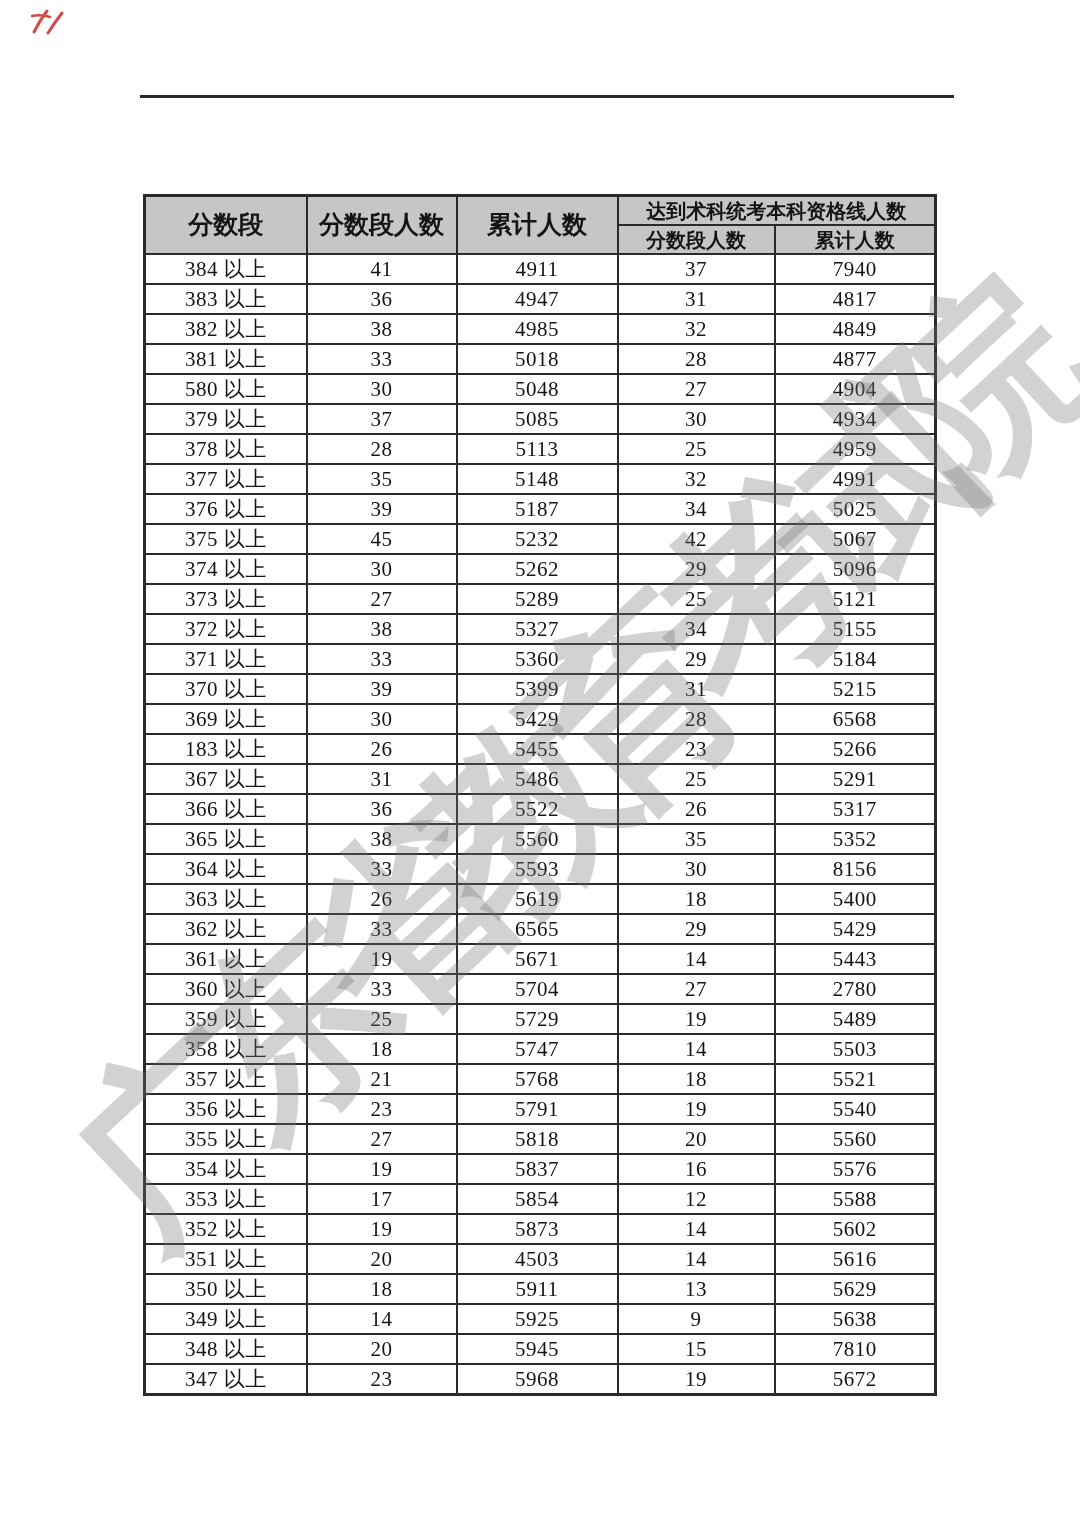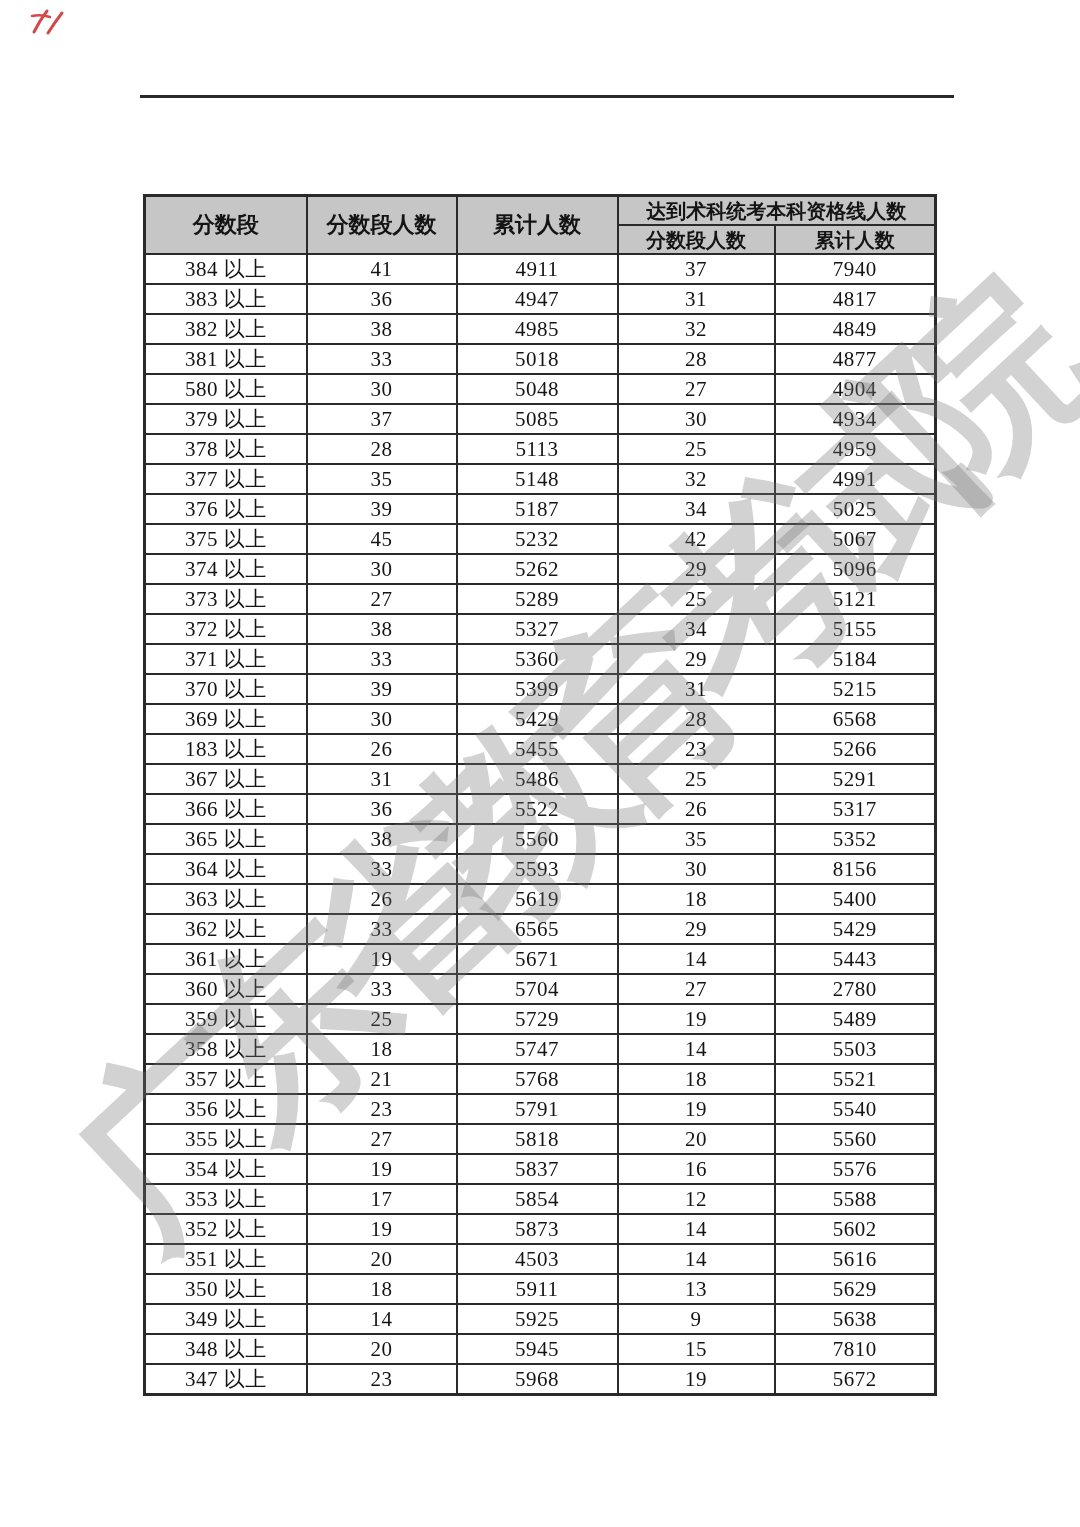--- a/index.html
+++ b/index.html
@@ -40,21 +40,21 @@
     border: 2px solid #2a2a2a;
     text-align: center;
     vertical-align: middle;
     color: #141414;
     padding: 0;
     overflow: hidden;
   }
   .score-table thead th {
     background: #c6c6c6;
     height: 29px;
-    font-size: 22px;
+    font-size: 25px;
     font-weight: bold;
     line-height: 1.1;
   }
   .score-table thead th.span-th {
     font-size: 20px;
     height: 27px;
   }
   .score-table tbody td {
     height: 26.7px;
     font-size: 21px;

